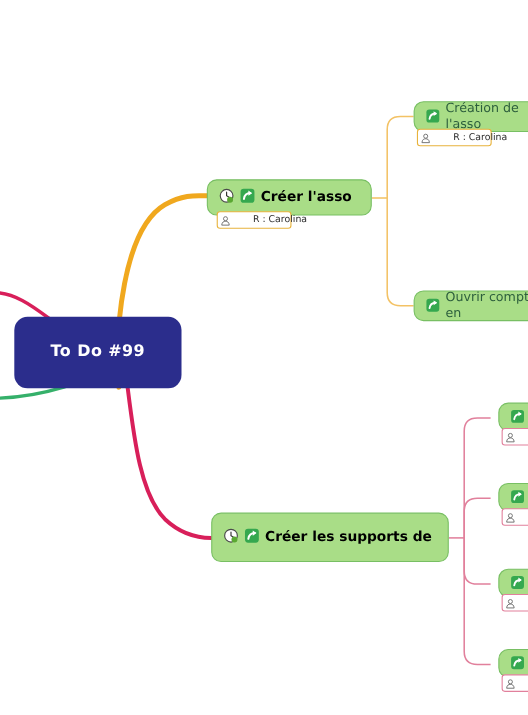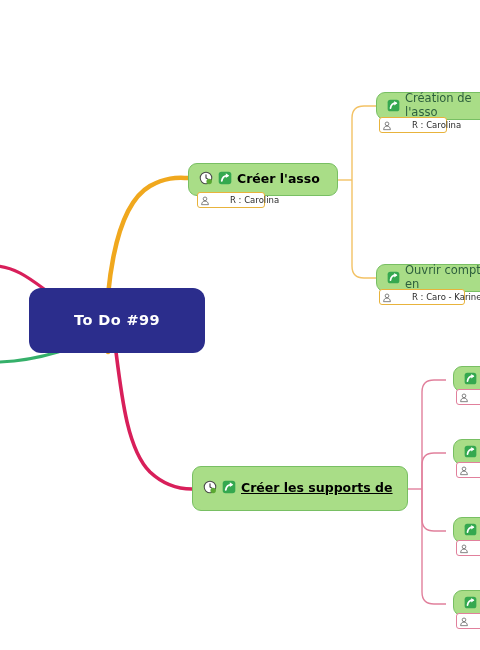--- a/index.html
+++ b/index.html
@@ -8,22 +8,22 @@
     background:#ffffff;
     font-family:"DejaVu Sans", sans-serif;
     overflow:hidden;
   }
   #canvas{position:relative;width:480px;height:650px;overflow:hidden;background:#fff;}
   #wires{position:absolute;left:0;top:0;width:480px;height:650px;}
 
   
   .root-node{
     position:absolute;
-    left:29px;top:288px;
-    width:176px;height:65px;
+    left:13px;top:288px;
+    width:152px;height:65px;
     background:#2b2d8c;
     border-radius:12px;
     box-sizing:border-box;
     display:flex;flex-direction:column;
     align-items:center;justify-content:center;
     gap:5px;
   }
   .root-title{
     color:#ffffff;
     font-size:14.5px;
@@ -168,46 +168,37 @@
   <div class="topic" style="left:376px;top:264px;width:128px;height:28px;">
     <span class="icon-arrow">
       <svg viewBox="0 0 16 16" width="13" height="13" xmlns="http://www.w3.org/2000/svg">
         <rect x="0.8" y="0.8" width="14.4" height="14.4" rx="3.2" fill="#35a84f"></rect>
         <path d="M4.3 11.2 C 5 6.6 8.4 5.2 11 5.2" fill="none" stroke="#ffffff" stroke-width="2.1" stroke-linecap="round"></path>
         <path d="M8.9 2.6 L12.8 5.3 L8.9 8 Z" fill="#ffffff"></path>
       </svg>
     </span>
     <span class="topic-label small">Ouvrir compte en</span>
   </div>
-  <div class="tag" style="left:379px;top:289px;width:86px;">
-    <span class="icon-person">
-      <svg viewBox="0 0 12 12" width="10" height="10" xmlns="http://www.w3.org/2000/svg">
-        <circle cx="6" cy="3.4" r="2.2" fill="none" stroke="#6b6b6b" stroke-width="1"></circle>
-        <path d="M1.9 10.4 C 2.2 7 4 6.2 6 6.2 C 8 6.2 9.8 7 10.1 10.4 Z" fill="none" stroke="#6b6b6b" stroke-width="1"></path>
-      </svg>
-    </span>
-    <span class="tag-text">R : Caro - Karine</span>
-  </div>
 
   <div class="topic topic-main" style="left:192px;top:466px;width:216px;height:45px;align-items:center;">
     <span class="icon-clock">
       <svg viewBox="0 0 16 16" width="14" height="14" xmlns="http://www.w3.org/2000/svg">
         <circle cx="8" cy="8" r="6.6" fill="#ffffff" stroke="#4a4a4a" stroke-width="1.2"></circle>
         <path d="M8 4.2 L8 8 L10.6 9.6" fill="none" stroke="#333333" stroke-width="1.2" stroke-linecap="round"></path>
         <circle cx="11.6" cy="12" r="3.1" fill="#5aa832"></circle>
       </svg>
     </span>
     <span class="icon-arrow">
       <svg viewBox="0 0 16 16" width="14" height="14" xmlns="http://www.w3.org/2000/svg">
         <rect x="0.8" y="0.8" width="14.4" height="14.4" rx="3.2" fill="#35a84f"></rect>
         <path d="M4.3 11.2 C 5 6.6 8.4 5.2 11 5.2" fill="none" stroke="#ffffff" stroke-width="2.1" stroke-linecap="round"></path>
         <path d="M8.9 2.6 L12.8 5.3 L8.9 8 Z" fill="#ffffff"></path>
       </svg>
     </span>
-    <span style="display:flex;flex-direction:column;text-decoration:underline;">
+    <span style="display:flex;flex-direction:column;">
       <span class="topic-label">Créer les supports de</span>
     </span>
   </div>
 
   <div class="topic" style="left:453px;top:366px;width:60px;height:26px;">
     <span class="icon-arrow">
       <svg viewBox="0 0 16 16" width="13" height="13" xmlns="http://www.w3.org/2000/svg">
         <rect x="0.8" y="0.8" width="14.4" height="14.4" rx="3.2" fill="#35a84f"></rect>
         <path d="M4.3 11.2 C 5 6.6 8.4 5.2 11 5.2" fill="none" stroke="#ffffff" stroke-width="2.1" stroke-linecap="round"></path>
         <path d="M8.9 2.6 L12.8 5.3 L8.9 8 Z" fill="#ffffff"></path>

